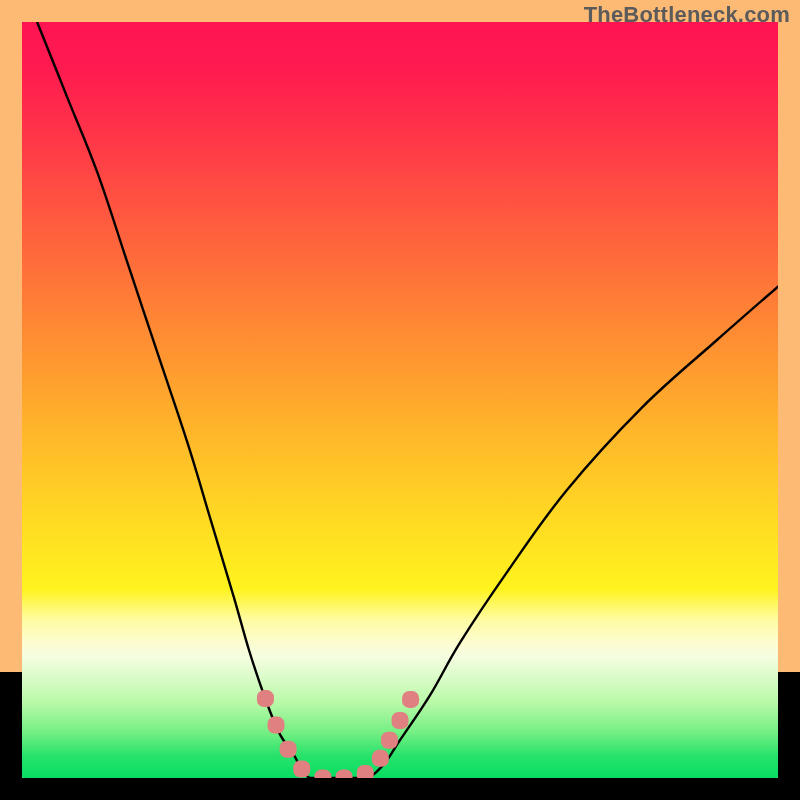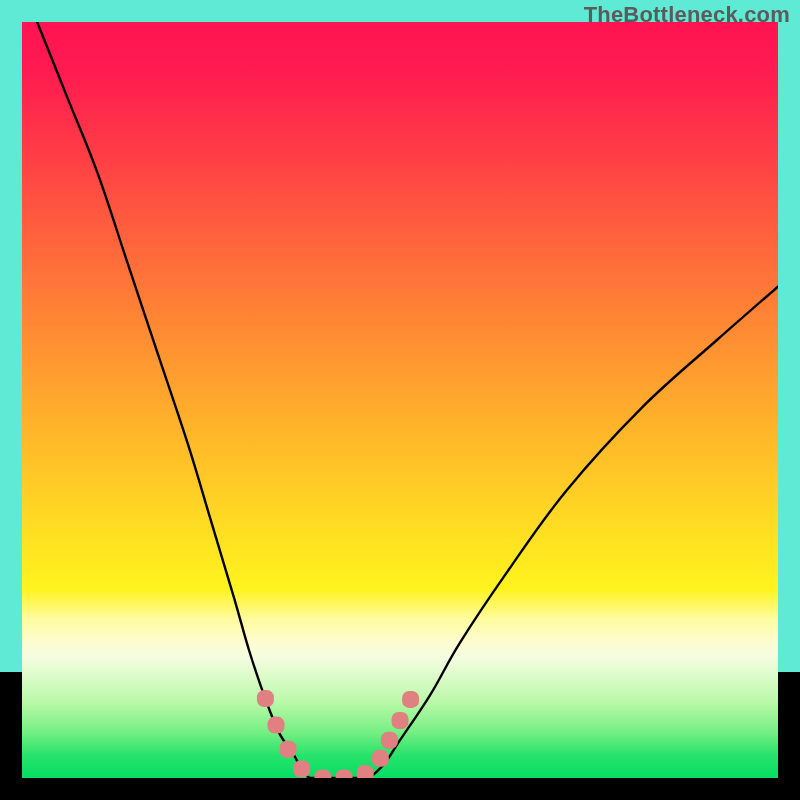--- a/index.html
+++ b/index.html
@@ -8,21 +8,21 @@
     width: 800px;
     height: 800px;
     background: #000;
     font-family: Arial, Helvetica, sans-serif;
     overflow: hidden;
   }
   .frame {
     position: relative;
     width: 800px;
     height: 672px;
-    background: #5eead4;
+    background: #fdba74;
     text-align: right;
   }
   .plot-area {
     position: absolute;
     left: 22px;
     top: 22px;
     width: 756px;
     height: 756px;
     overflow: hidden;
   }

